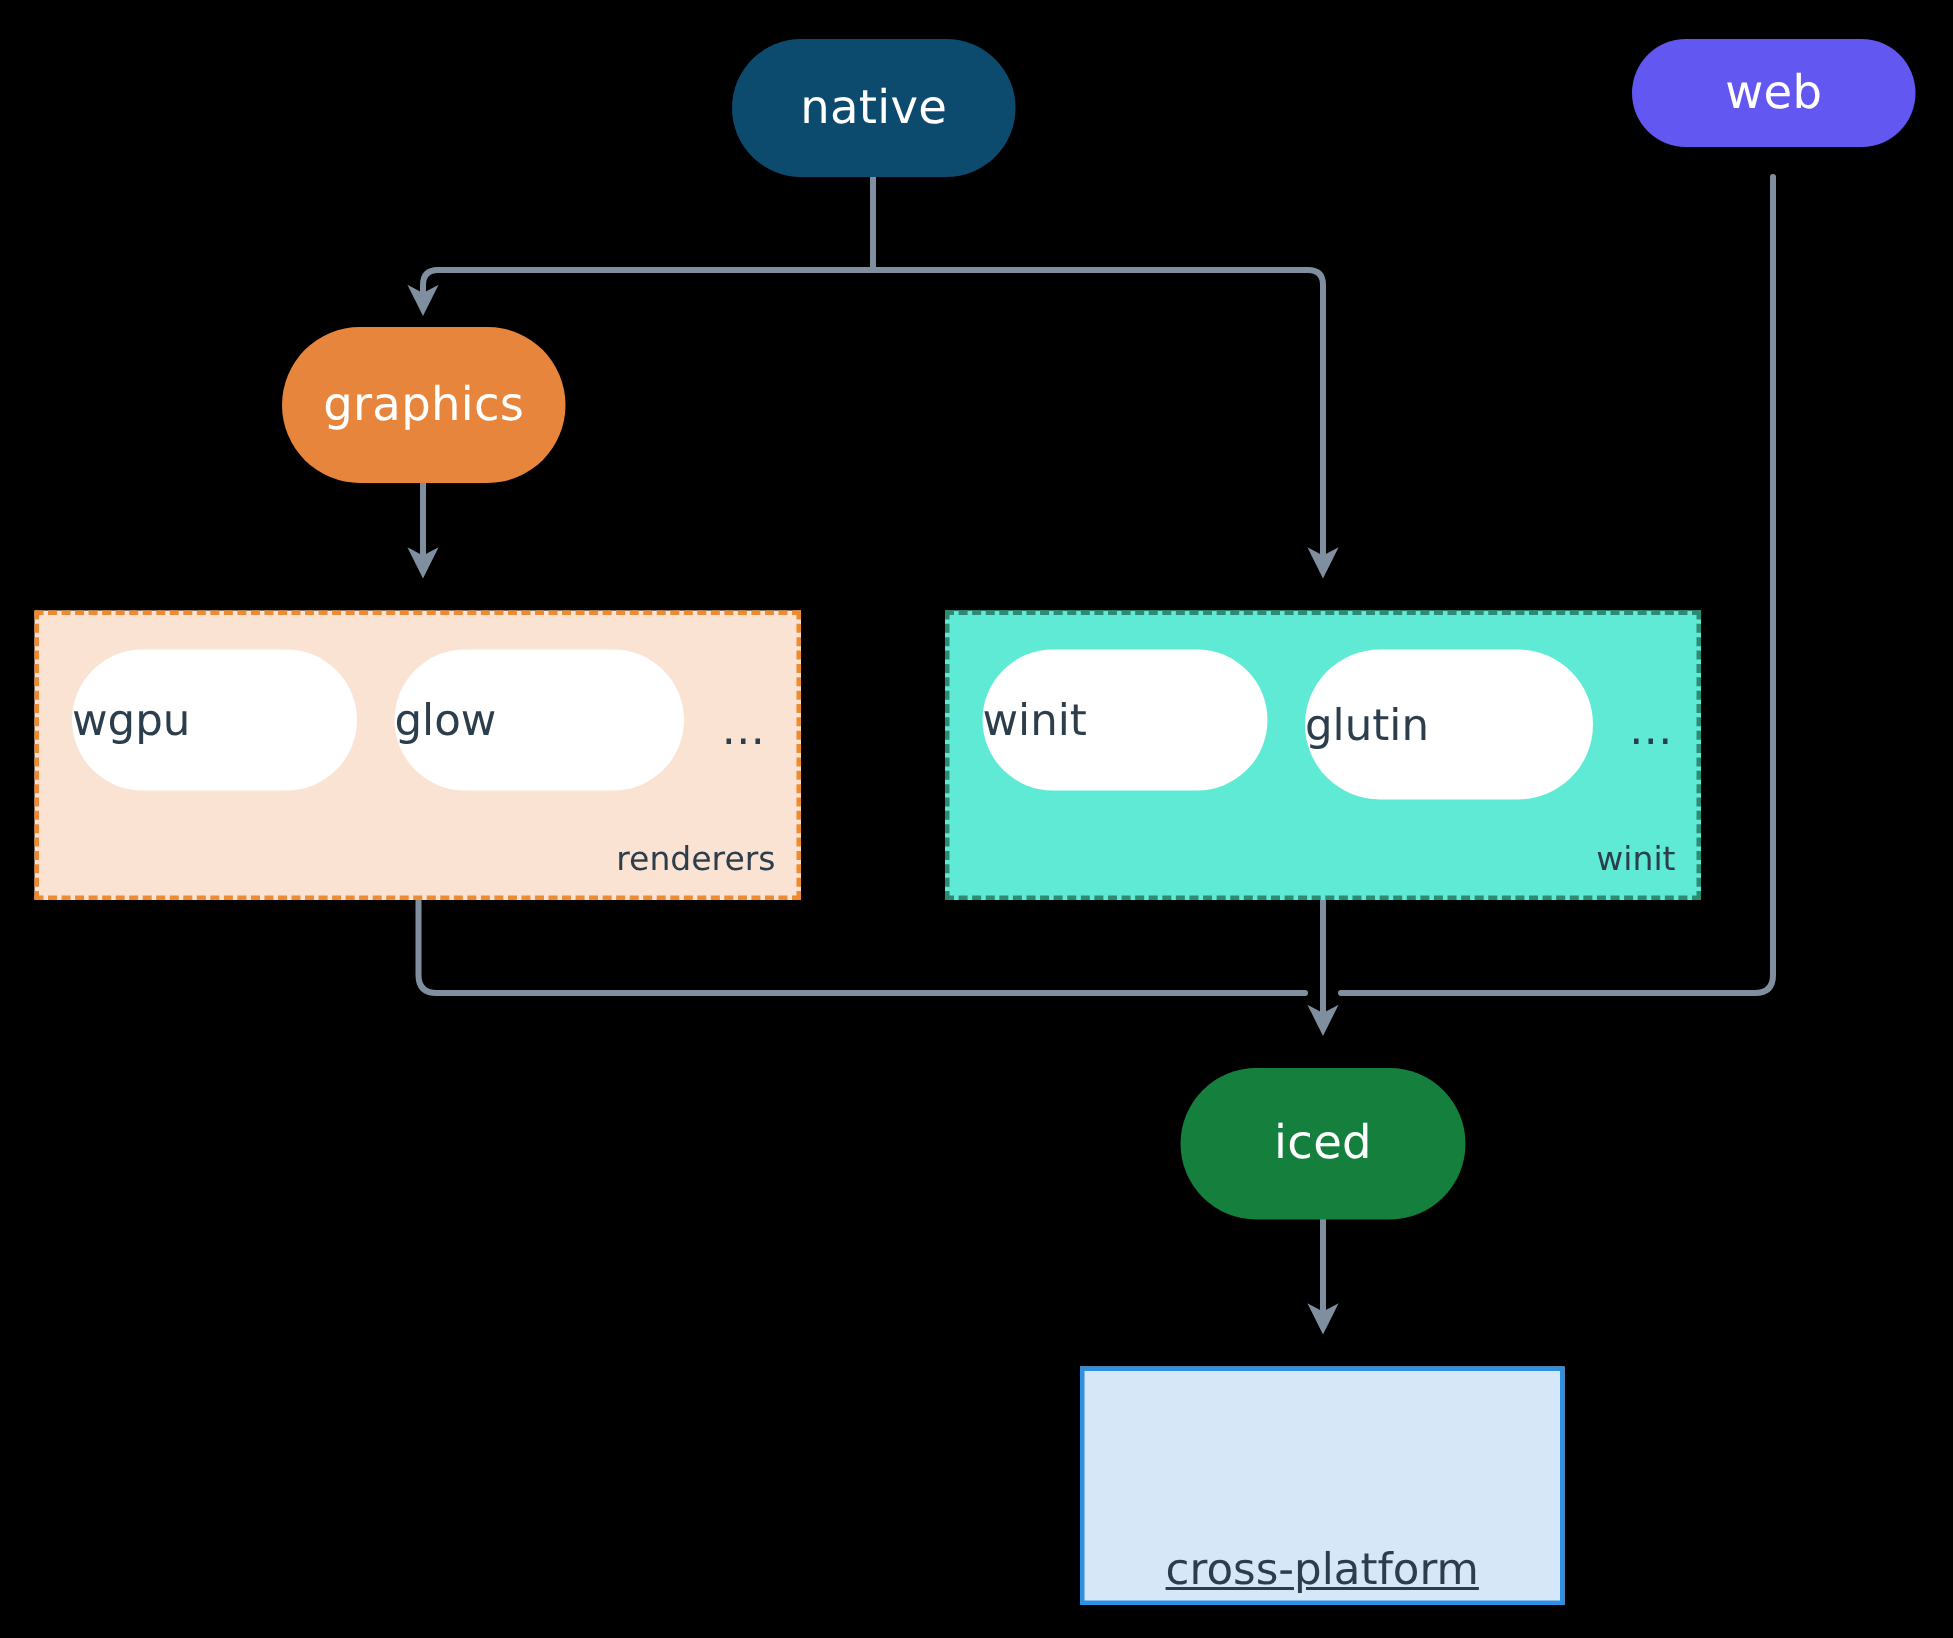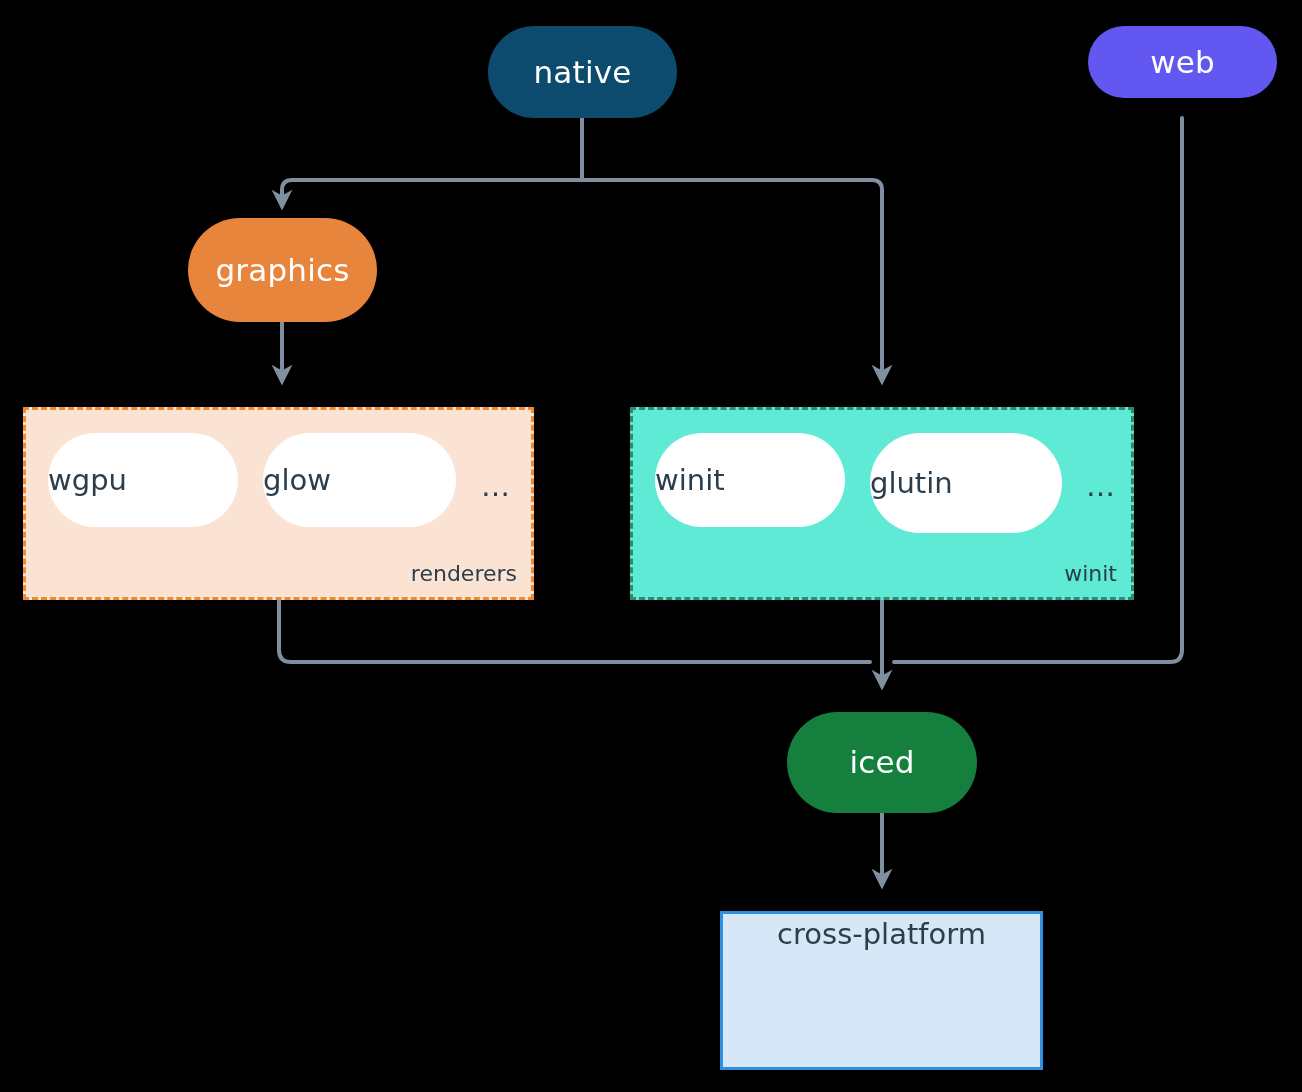--- a/index.html
+++ b/index.html
@@ -68,24 +68,25 @@
     color: #2C3E4C;
     font-size: 29px;
     line-height: 1;
   }
   .rect-node {
     position: absolute;
     box-sizing: border-box;
     display: flex;
     flex-direction: column;
     align-items: center;
-    justify-content: flex-start;
+    justify-content: flex-end;
     color: #2C3E4C;
     font-size: 29px;
     line-height: 1.42;
+    text-decoration: underline;
   }
 </style>
 </head>
 <body>
 
 <div id="canvas">
 
   <svg class="edges" viewBox="0 0 1302 1092" xmlns="http://www.w3.org/2000/svg">
     <defs>
       <marker id="arrowhead" markerWidth="7" markerHeight="7" refX="4.2" refY="3.2" orient="auto" markerUnits="strokeWidth">

